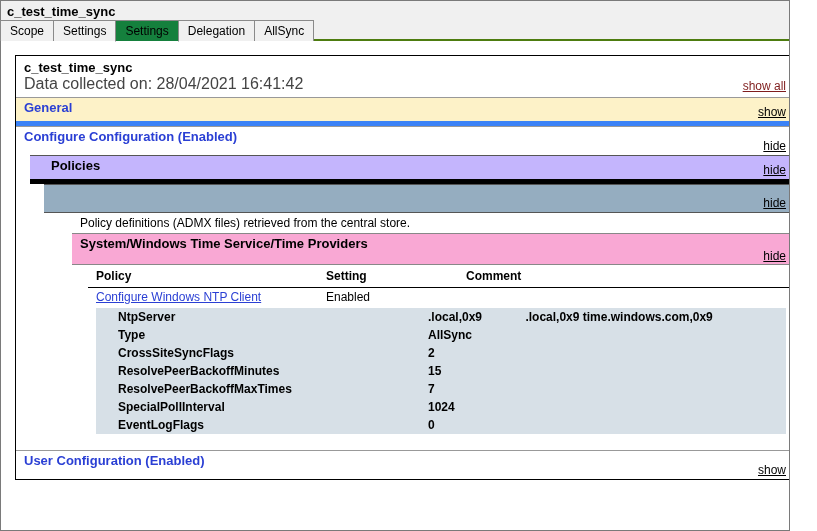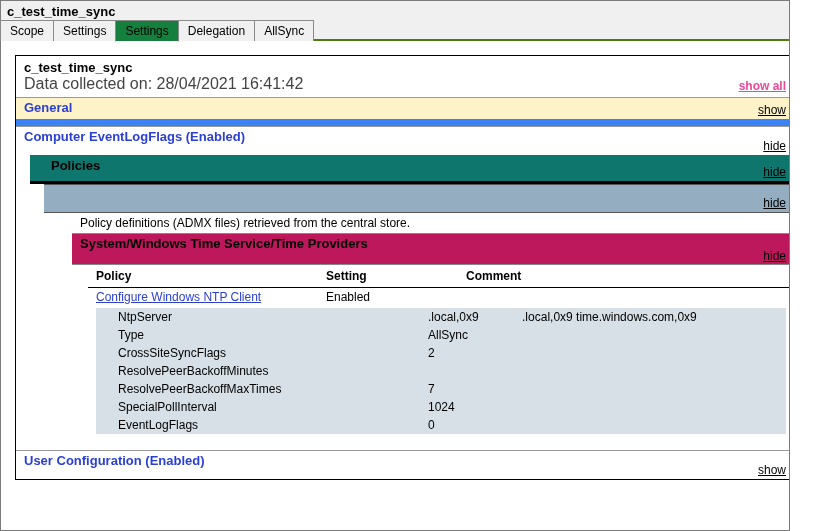--- a/index.html
+++ b/index.html
@@ -66,50 +66,50 @@
   }
   .rep-date {
     color: #444;
     font-size: 16px;
   }
   .showall {
     position: absolute;
     right: 8px;
     bottom: 4px;
     text-decoration: underline;
-    font-weight: bold;
+    font-weight: normal;
     cursor: pointer;
-    color:#ec4899;
+    color:#7f1d1d;
   }
   .sec-bar {
     padding: 2px 8px 2px 8px;
     font-weight: bold;
     font-size: 13px;
     border-top: 1px solid #999;
-    border-bottom: 7px solid #3b82f6;
+    border-bottom: 5px solid #3b82f6;
     position: relative;
     height: 29px;
     line-height: 16px;
   }
   .sec-bar .toggle {
     position: absolute;
     right: 8px;
     bottom: 1px;
     text-decoration: underline;
     font-weight: normal;
     font-size: 12px;
     cursor: pointer;
     color:#000;
     text-align:center;
   }
   .bar-yellow { background: #fdf2c8; color: #2a3fd4; }
   .bar-white  { background: #ffffff; color: #2a3fd4; border-top:1px solid #999; border-bottom:none; height:29px;}
-  .bar-steel  { background: #0f766e; color: #000; border-top:1px solid #555; border-bottom:3px solid #000000;padding-left:21px;}
+  .bar-steel  { background: #c4b5fd; color: #000; border-top:1px solid #555; border-bottom:5px solid #000000;padding-left:21px;}
   .bar-steel2 { background: #95adc0; color: #000; border-top:1px solid #555; border-bottom:1px solid #555;}
-  .bar-gray   { background: #be185d; color: #000; border-top:1px solid #888; border-bottom:1px solid #888;}
+  .bar-gray   { background: #f9a8d4; color: #000; border-top:1px solid #888; border-bottom:1px solid #888;}
   .indent1 { margin-left: 14px; }
   .indent2 { margin-left: 28px; }
   .note-line {
     background:#fff;
     padding: 3px 8px 3px 8px;
     color:#000;
     font-size:12px;
   }
   .tbl {
     width: 100%;
@@ -123,20 +123,21 @@
     background:#fff;
   }
   .tbl td {
     padding: 2px 8px;
     vertical-align: top;
   }
   .policy-link { color:#2a3fd4; text-decoration: underline; cursor:pointer;}
   .detail-block {
     background: #d7e0e7;
     margin: 2px 8px 6px 8px;
+    font-weight: bold;
   }
   .drow { display:flex; padding:2px 0 2px 22px; }
   .dlab { width: 310px; }
   .dval { flex:1; }
   .bar-gray.with-path { height:32px; }
   .bar-gray .toggle { bottom:0; }
 </style>
 </head>
 <body>
 
@@ -162,21 +163,21 @@
         </div>
         <span class="showall">show all</span>
       </div>
 
       <div class="sec-bar bar-yellow">
         <span>General</span>
         <span class="toggle">show</span>
       </div>
 
       <div class="sec-bar bar-white">
-        <span>Computer EventLogFlags (Enabled)</span>
+        <span>Configure Configuration (Enabled)</span>
         <span class="toggle">hide</span>
       </div>
 
       <div class="indent1">
         <div class="sec-bar bar-steel">
           <span>Policies</span>
           <span class="toggle">hide</span>
         </div>
 
         <div class="indent1">
@@ -216,20 +217,21 @@
                 <div class="drow">
                   <div class="dlab">Type</div>
                   <div class="dval">AllSync</div>
                 </div>
                 <div class="drow">
                   <div class="dlab">CrossSiteSyncFlags</div>
                   <div class="dval">2</div>
                 </div>
                 <div class="drow">
                   <div class="dlab">ResolvePeerBackoffMinutes</div>
+                  <div class="dval">15</div>
                 </div>
                 <div class="drow">
                   <div class="dlab">ResolvePeerBackoffMaxTimes</div>
                   <div class="dval">7</div>
                 </div>
                 <div class="drow">
                   <div class="dlab">SpecialPollInterval</div>
                   <div class="dval">1024</div>
                 </div>
                 <div class="drow">

